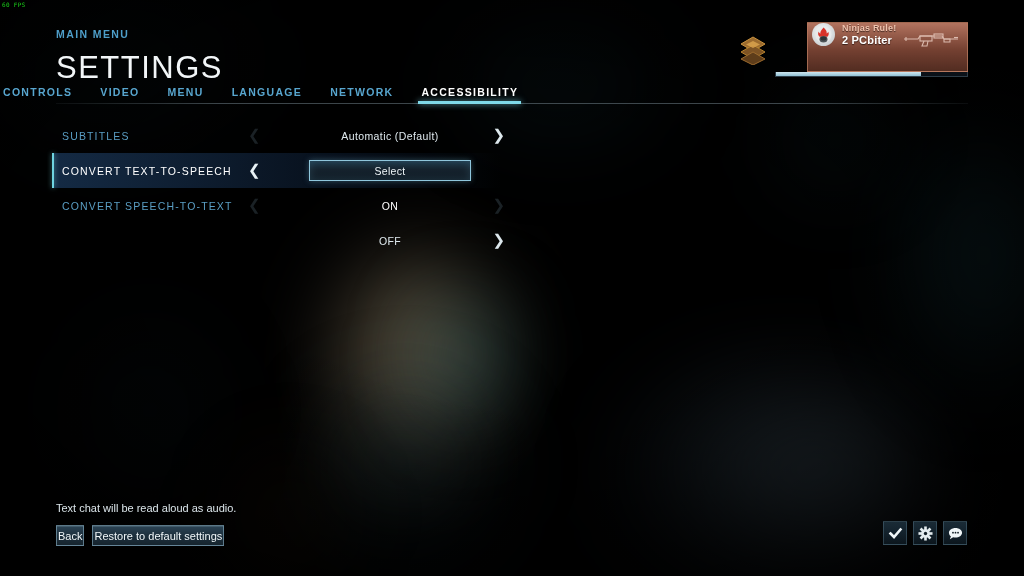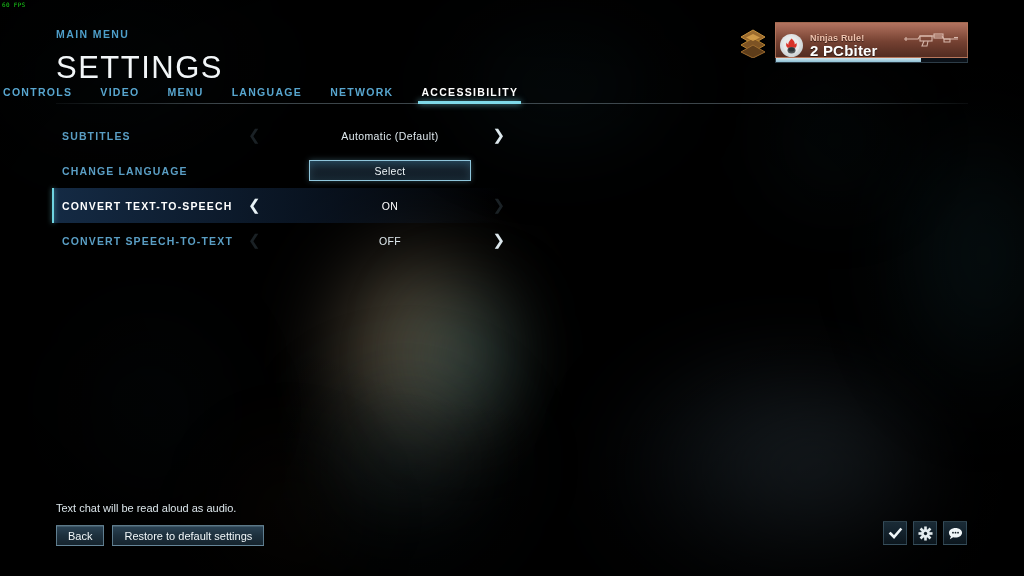--- a/index.html
+++ b/index.html
@@ -57,21 +57,21 @@
 
   #divider { position:absolute; left:56px; right:56px; top:103px; height:1px;
              background:linear-gradient(90deg, rgba(130,150,160,.08), rgba(150,172,184,.40) 18%, rgba(150,172,184,.40) 82%, rgba(130,150,160,.08));
              z-index:15; }
 
   
   #list { position:absolute; left:52px; top:118px; width:450px; z-index:20; }
   .row { position:relative; height:35px; display:flex; align-items:center; cursor:pointer; }
   .row .accent { position:absolute; left:0; top:0; bottom:0; width:2px; background:transparent; }
   .row .label { margin-left:10px; font-size:10.5px; letter-spacing:1.15px;
-                color:#5a9ec4; font-weight:bold; white-space:nowrap; }
+                color:#5a9ec4; font-weight:normal; white-space:nowrap; }
   .row .arrow-left { position:absolute; left:196px; font-size:15px; color:rgba(120,150,170,.22);
                      font-family:"DejaVu Sans", sans-serif; line-height:1; }
   .row.selected { background:linear-gradient(90deg, rgba(22,46,74,.92), rgba(14,30,52,.55) 62%, rgba(8,18,32,0)); }
   .row.selected .accent { background:#6fd4e0; box-shadow:0 0 5px rgba(111,212,224,.7); }
   .row.selected .label { color:#ffffff; }
   .row.selected .arrow-left { color:#e8f2f6; }
 
   
   #values { position:absolute; left:280px; top:118px; width:220px; z-index:20; }
   .vrow { height:35px; display:flex; align-items:center; justify-content:center; position:relative; }
@@ -84,41 +84,41 @@
   .select-btn { width:162px; height:21px; display:flex; align-items:center; justify-content:center;
       border:1px solid #8fc6dc;
       background:linear-gradient(180deg, #1b3546 0%, #16232e 45%, #0f1a23 100%);
       box-shadow:0 0 6px rgba(120,190,215,.35), inset 0 0 8px rgba(90,150,180,.25);
       font-size:10.5px; color:#eef5f8; letter-spacing:.3px; cursor:pointer; }
 
   
   #player-card { position:absolute; right:56px; top:22px; display:flex; align-items:center; z-index:30; }
   #rank-emblem { width:28px; height:30px; margin-right:8px; position:relative; }
   #card-body { width:193px; }
-  #card-main { position:relative; height:36px; display:flex; align-items:flex-end;
+  #card-main { position:relative; height:50px; display:flex; align-items:flex-start;
       background:linear-gradient(180deg, #a35f4b 0%, #8d4f3d 40%, #6e3b2c 100%);
-      border:1px solid rgba(200,140,110,.55); overflow:hidden; }
+      border:1px solid rgba(200,140,110,.55); overflow:hidden;margin-left:32px; }
   #card-main::after { content:""; position:absolute; inset:0;
       background:linear-gradient(180deg, rgba(255,220,200,.16), rgba(0,0,0,.12) 55%, rgba(0,0,0,.25)); }
   #avatar { width:23px; height:23px; border-radius:50%; margin-left:4px; flex:none;
       background:radial-gradient(circle at 45% 40%, #fdfdfd, #cfd4d6 70%, #9aa0a3 100%);
       display:flex; align-items:center; justify-content:center; position:relative; z-index:2; }
   #card-text { margin-left:7px; position:relative; z-index:2; }
   #gamertag { font-size:9px; color:#f0c3ae; letter-spacing:.2px; font-weight:bold;
               text-shadow:0 1px 1px rgba(0,0,0,.6); line-height:11px; }
-  #playername { font-size:15px; color:#ffffff; letter-spacing:.2px; font-weight:bold;
+  #playername { font-size:11px; color:#ffffff; letter-spacing:.2px; font-weight:bold;
                 text-shadow:0 1px 1px rgba(0,0,0,.6); line-height:13px; }
   #weapon { position:absolute; right:5px; top:6px; z-index:2; opacity:.85; }
   #xp-track { height:5px; background:#0b1118; border:1px solid rgba(110,140,160,.35); border-top:none; }
   #xp-fill { height:100%; background:linear-gradient(180deg, #cfe6ef, #8fc0d4); }
 
   
   #hint { position:absolute; left:56px; top:502px; font-size:11px; color:#dbe5ea; z-index:20; }
   #footer-buttons { position:absolute; left:56px; top:525px; display:flex; gap:8px; z-index:20; }
-  .fbtn { height:21px; display:flex; align-items:center; justify-content:center; padding:0 11px;
+  .fbtn { height:21px; display:flex; align-items:center; justify-content:center; padding:0 1px;
       border:1px solid rgba(150,190,210,.55);
       background:linear-gradient(180deg, #2b4354 0%, #1d303d 50%, #16242e 100%);
       font-size:11px; color:#f0f6f8; cursor:pointer;
       box-shadow:inset 0 1px 0 rgba(180,215,230,.16); }
 
   #sys-icons { position:absolute; right:57px; top:521px; display:flex; gap:6px; z-index:30; }
   .sysbtn { width:24px; height:24px; display:flex; align-items:center; justify-content:center;
       background:linear-gradient(180deg, #1a2b36 0%, #12202a 55%, #0c161d 100%);
       border:1px solid rgba(120,160,180,.30); cursor:pointer; }
 </style>
@@ -154,24 +154,20 @@
   <div class="tab">NETWORK</div>
   <div class="tab active">ACCESSIBILITY</div>
 </div>
 <div id="divider"></div>
 
 <div id="list">
   <div class="row">
     <div class="accent"></div>
     <div class="label">SUBTITLES</div>
     <div class="arrow-left">❮</div>
-  </div>
-  <div class="row">
-    <div class="accent"></div>
-    <div class="label">CHANGE LANGUAGE</div>
   </div>
   <div class="row selected">
     <div class="accent"></div>
     <div class="label">CONVERT TEXT-TO-SPEECH</div>
     <div class="arrow-left">❮</div>
   </div>
   <div class="row">
     <div class="accent"></div>
     <div class="label">CONVERT SPEECH-TO-TEXT</div>
     <div class="arrow-left">❮</div>

